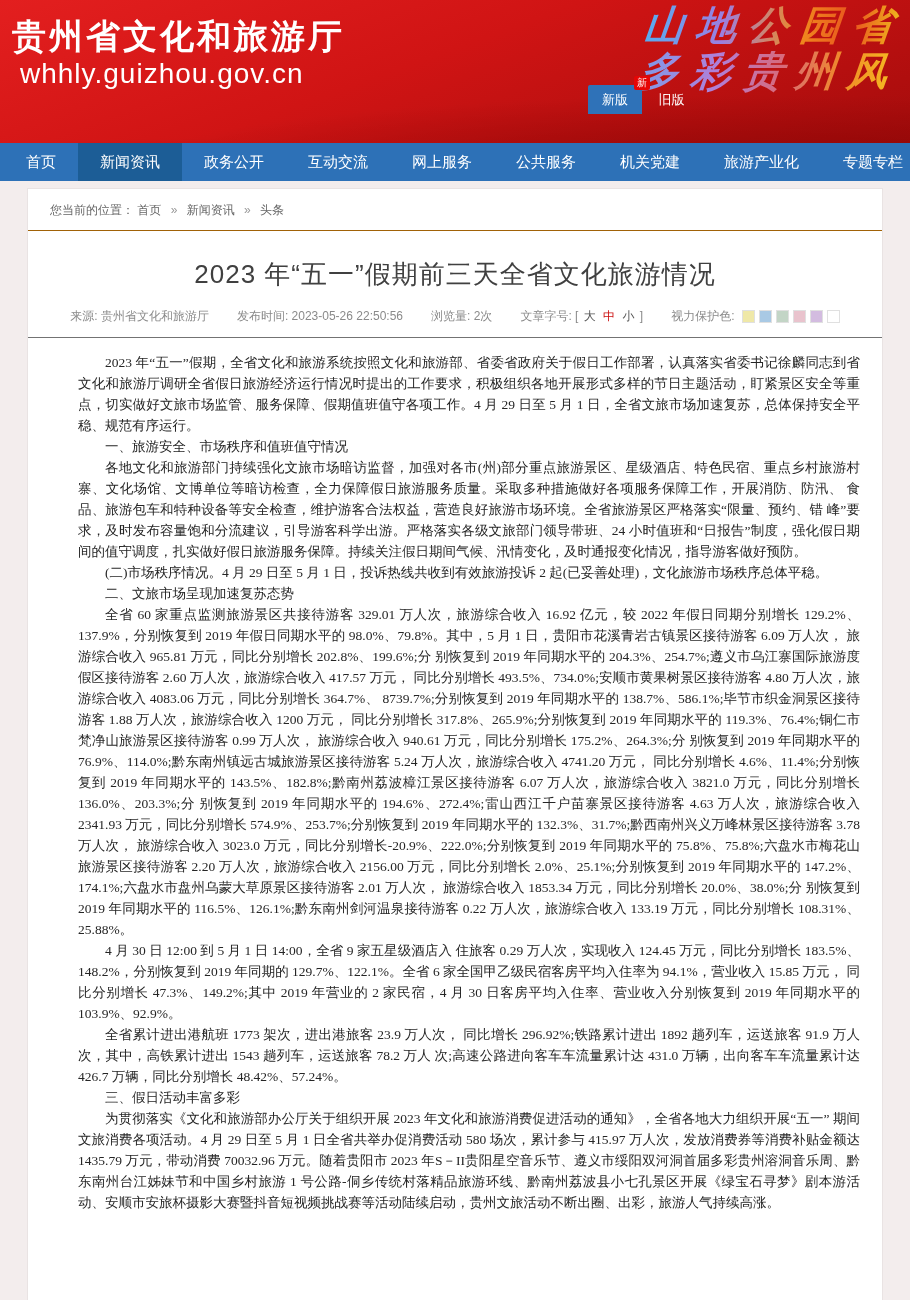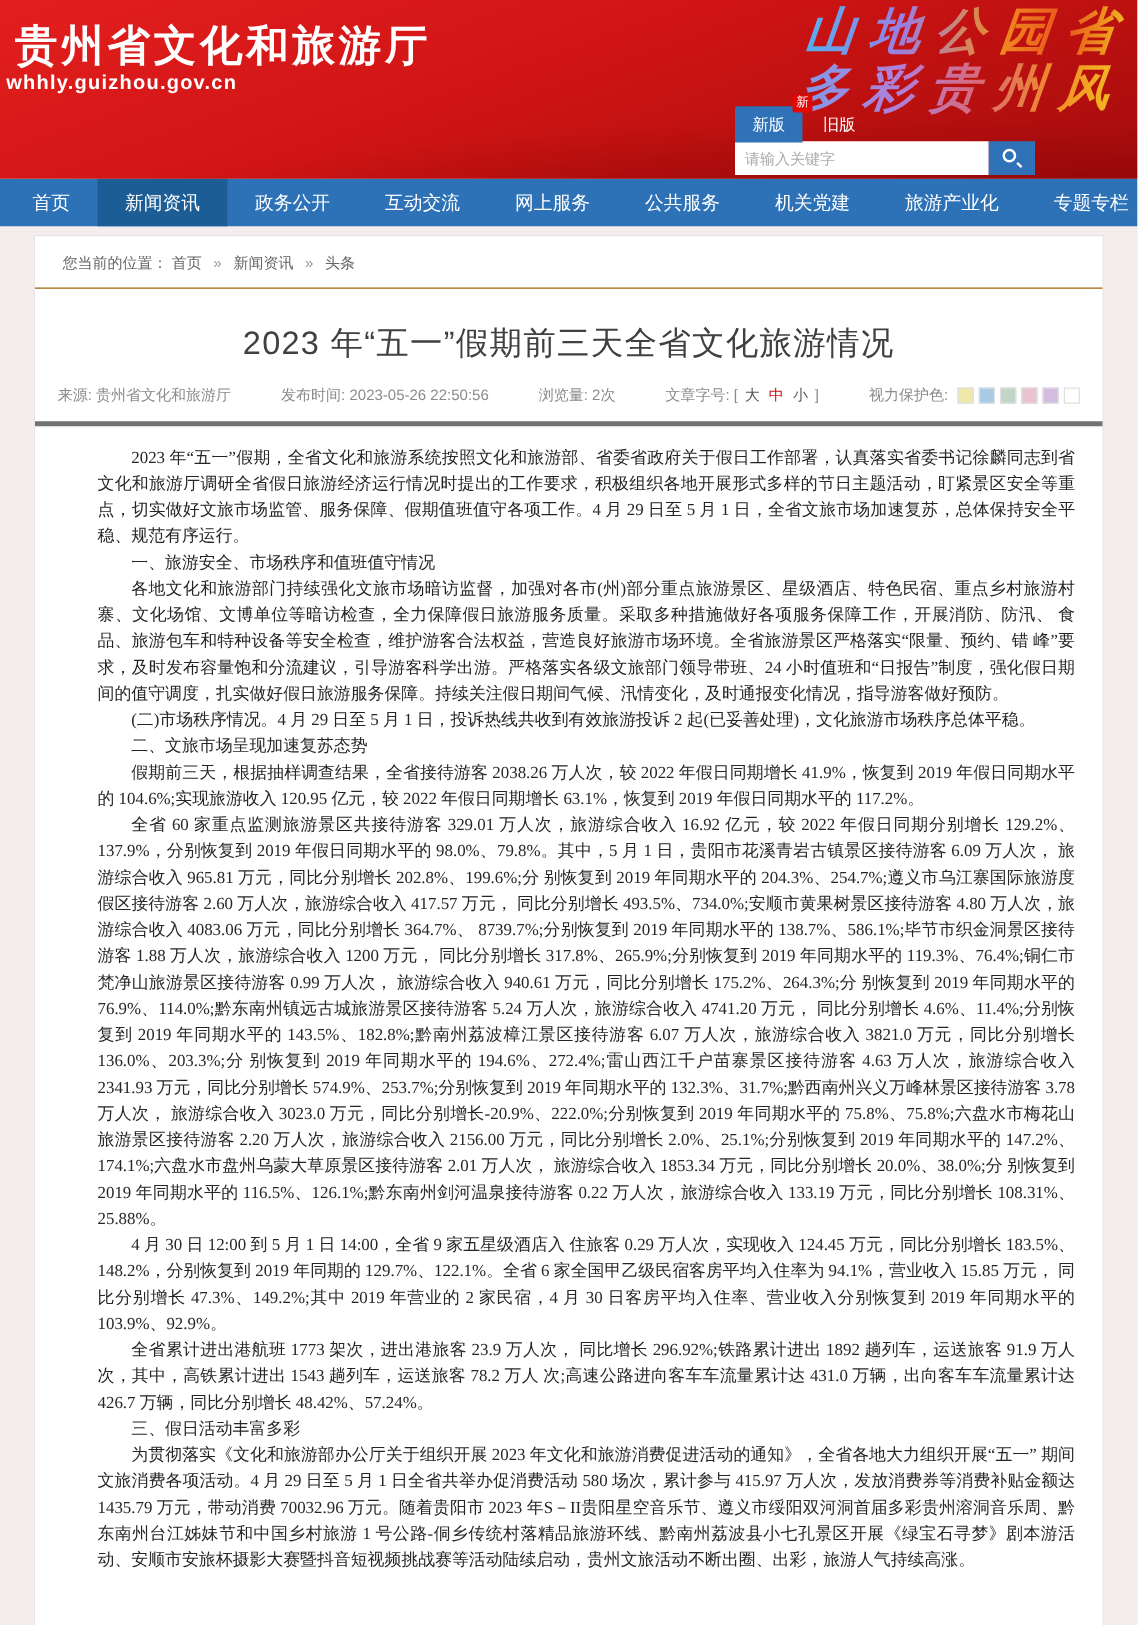--- a/index.html
+++ b/index.html
@@ -12,21 +12,21 @@
   
   .site-header {
     position:relative; height:143px;
     background:
       radial-gradient(120% 90% at 85% 120%, rgba(120,0,0,.55), rgba(120,0,0,0) 60%),
       radial-gradient(80% 60% at 20% 130%, rgba(90,0,0,.45), rgba(90,0,0,0) 55%),
       linear-gradient(160deg,#e31f1f 0%,#d01414 45%,#a50c0c 100%);
     overflow:hidden;
   }
   .site-title { position:absolute; left:12px; top:14px; color:#fff; font-size:34px; font-weight:bold; letter-spacing:3px; }
-  .site-url { position:absolute; left:5px; top:58px; color:#fff; font-size:16px; font-weight:bold; letter-spacing:1px; }
+  .site-url { position:absolute; left:20px; top:58px; color:#fff; font-size:28px; font-weight:normal; letter-spacing:1px; }
   .slogan { position:absolute; right:8px; top:2px; text-align:right; font-style:italic; font-weight:bold;
     font-family:"DejaVu Sans",sans-serif; transform:skewX(-6deg); }
   .slogan .l1, .slogan .l2 { display:block; font-size:40px; line-height:46px; letter-spacing:12px;
     -webkit-background-clip:text; background-clip:text; color:transparent; }
   .slogan .l1 { background-image:linear-gradient(90deg,#56aef0 0%,#9b7fe0 30%,#f08a1e 60%,#e8541e 80%,#f0c01e 100%); }
   .slogan .l2 { background-image:linear-gradient(90deg,#7f9be8 0%,#b07fd8 30%,#d86a7a 55%,#f08a28 78%,#f5c020 100%); }
   
   .search-widget { position:absolute; left:588px; top:85px; width:240px; }
   .ver-tabs { position:relative; height:28px; }
   .tab-new { position:relative; display:inline-block; background:#2f72b8; color:#fff; font-size:13px;
@@ -43,22 +43,22 @@
   
   .main-nav { height:38px; background:#2d71b7; display:flex; align-items:stretch; justify-content:space-around; padding:0 4px; }
   .nav-item { color:#fff; font-size:15px; display:flex; align-items:center; padding:0 22px; cursor:pointer; white-space:nowrap; }
   .nav-item.active { background:#1c5d96; }
   
   .content-card { width:856px; margin:7px auto 0; background:#fff; border:1px solid #e9e3e3; min-height:1150px; }
   .breadcrumb { padding:13px 22px 11px; font-size:12px; color:#666; border-bottom:1px solid #a16207; }
   .breadcrumb a { color:#666; text-decoration:none; cursor:pointer; }
   .crumb-sep { margin:0 6px; color:#999; }
   .article-title { text-align:center; color:#404040; font-size:26px; font-weight:400; letter-spacing:1px; padding:26px 20px 0; }
-  .article-meta { text-align:center; font-size:12px; color:#8a8a8a; padding:16px 10px 12px; border-bottom:4px solid #737373;
-    display:flex; justify-content:center; align-items:flex-start; gap:20px; flex-wrap:nowrap; }
+  .article-meta { text-align:center; font-size:12px; color:#8a8a8a; padding:16px 10px 12px; border-bottom:1px solid #737373;
+    display:flex; justify-content:center; align-items:flex-start; gap:8px; flex-wrap:nowrap; }
   .meta-item { margin:0 10px; white-space:nowrap; }
   .fs-opt { cursor:pointer; margin:0 2px; color:#555; }
   .fs-opt.mid { color:#cc1111; }
   .swatches { display:inline-flex; gap:4px; vertical-align:middle; margin-left:4px; }
   .swatch { width:13px; height:13px; display:inline-block; border:1px solid #e0e0e0; cursor:pointer; }
   
   .article-body { padding:14px 22px 20px; font-family:"Liberation Serif","DejaVu Serif",serif;
     font-size:13.5px; line-height:21px; color:#252525; text-align:justify; }
   .article-body p { text-indent:2em;margin-left:28px; }
   .article-body p.sec { font-weight:normal; }
@@ -73,26 +73,20 @@
     <span class="l1">山地公园省</span>
     <span class="l2">多彩贵州风</span>
   </div>
   <div class="search-widget">
     <div class="ver-tabs">
       <span class="tab-new">
         <span>新版</span>
         <span class="tab-badge">新</span>
       </span>
       <span class="tab-old">旧版</span>
-    </div>
-    <div class="search-bar">
-      <input class="search-input" type="text" placeholder="请输入关键字" style="">
-      <button class="search-btn">
-        <span class="mag"></span>
-      </button>
     </div>
   </div>
 </div>
 
 <div class="main-nav">
   <div class="nav-item">首页</div>
   <div class="nav-item active">新闻资讯</div>
   <div class="nav-item">政务公开</div>
   <div class="nav-item">互动交流</div>
   <div class="nav-item">网上服务</div>
@@ -148,21 +142,20 @@
       </span>
     </span>
   </div>
 
   <div class="article-body">
     <p>2023 年“五一”假期，全省文化和旅游系统按照文化和旅游部、省委省政府关于假日工作部署，认真落实省委书记徐麟同志到省文化和旅游厅调研全省假日旅游经济运行情况时提出的工作要求，积极组织各地开展形式多样的节日主题活动，盯紧景区安全等重点，切实做好文旅市场监管、服务保障、假期值班值守各项工作。4 月 29 日至 5 月 1 日，全省文旅市场加速复苏，总体保持安全平稳、规范有序运行。</p>
     <p class="sec">一、旅游安全、市场秩序和值班值守情况</p>
     <p>各地文化和旅游部门持续强化文旅市场暗访监督，加强对各市(州)部分重点旅游景区、星级酒店、特色民宿、重点乡村旅游村寨、文化场馆、文博单位等暗访检查，全力保障假日旅游服务质量。采取多种措施做好各项服务保障工作，开展消防、防汛、 食品、旅游包车和特种设备等安全检查，维护游客合法权益，营造良好旅游市场环境。全省旅游景区严格落实“限量、预约、错 峰”要求，及时发布容量饱和分流建议，引导游客科学出游。严格落实各级文旅部门领导带班、24 小时值班和“日报告”制度，强化假日期间的值守调度，扎实做好假日旅游服务保障。持续关注假日期间气候、汛情变化，及时通报变化情况，指导游客做好预防。</p>
     <p>(二)市场秩序情况。4 月 29 日至 5 月 1 日，投诉热线共收到有效旅游投诉 2 起(已妥善处理)，文化旅游市场秩序总体平稳。</p>
     <p class="sec">二、文旅市场呈现加速复苏态势</p>
-    <p>假期前三天，根据抽样调查结果，全省接待游客 2038.26 万人次，较 2022 年假日同期增长 41.9%，恢复到 2019 年假日同期水平的 104.6%;实现旅游收入 120.95 亿元，较 2022 年假日同期增长 63.1%，恢复到 2019 年假日同期水平的 117.2%。</p>
     <p>全省 60 家重点监测旅游景区共接待游客 329.01 万人次，旅游综合收入 16.92 亿元，较 2022 年假日同期分别增长 129.2%、 137.9%，分别恢复到 2019 年假日同期水平的 98.0%、79.8%。其中，5 月 1 日，贵阳市花溪青岩古镇景区接待游客 6.09 万人次， 旅游综合收入 965.81 万元，同比分别增长 202.8%、199.6%;分 别恢复到 2019 年同期水平的 204.3%、254.7%;遵义市乌江寨国际旅游度假区接待游客 2.60 万人次，旅游综合收入 417.57 万元， 同比分别增长 493.5%、734.0%;安顺市黄果树景区接待游客 4.80 万人次，旅游综合收入 4083.06 万元，同比分别增长 364.7%、 8739.7%;分别恢复到 2019 年同期水平的 138.7%、586.1%;毕节市织金洞景区接待游客 1.88 万人次，旅游综合收入 1200 万元， 同比分别增长 317.8%、265.9%;分别恢复到 2019 年同期水平的 119.3%、76.4%;铜仁市梵净山旅游景区接待游客 0.99 万人次， 旅游综合收入 940.61 万元，同比分别增长 175.2%、264.3%;分 别恢复到 2019 年同期水平的 76.9%、114.0%;黔东南州镇远古城旅游景区接待游客 5.24 万人次，旅游综合收入 4741.20 万元， 同比分别增长 4.6%、11.4%;分别恢复到 2019 年同期水平的 143.5%、182.8%;黔南州荔波樟江景区接待游客 6.07 万人次，旅游综合收入 3821.0 万元，同比分别增长 136.0%、203.3%;分 别恢复到 2019 年同期水平的 194.6%、272.4%;雷山西江千户苗寨景区接待游客 4.63 万人次，旅游综合收入 2341.93 万元，同比分别增长 574.9%、253.7%;分别恢复到 2019 年同期水平的 132.3%、31.7%;黔西南州兴义万峰林景区接待游客 3.78 万人次， 旅游综合收入 3023.0 万元，同比分别增长-20.9%、222.0%;分别恢复到 2019 年同期水平的 75.8%、75.8%;六盘水市梅花山旅游景区接待游客 2.20 万人次，旅游综合收入 2156.00 万元，同比分别增长 2.0%、25.1%;分别恢复到 2019 年同期水平的 147.2%、 174.1%;六盘水市盘州乌蒙大草原景区接待游客 2.01 万人次， 旅游综合收入 1853.34 万元，同比分别增长 20.0%、38.0%;分 别恢复到 2019 年同期水平的 116.5%、126.1%;黔东南州剑河温泉接待游客 0.22 万人次，旅游综合收入 133.19 万元，同比分别增长 108.31%、25.88%。</p>
     <p>4 月 30 日 12:00 到 5 月 1 日 14:00，全省 9 家五星级酒店入 住旅客 0.29 万人次，实现收入 124.45 万元，同比分别增长 183.5%、 148.2%，分别恢复到 2019 年同期的 129.7%、122.1%。全省 6 家全国甲乙级民宿客房平均入住率为 94.1%，营业收入 15.85 万元， 同比分别增长 47.3%、149.2%;其中 2019 年营业的 2 家民宿，4 月 30 日客房平均入住率、营业收入分别恢复到 2019 年同期水平的 103.9%、92.9%。</p>
     <p>全省累计进出港航班 1773 架次，进出港旅客 23.9 万人次， 同比增长 296.92%;铁路累计进出 1892 趟列车，运送旅客 91.9 万人次，其中，高铁累计进出 1543 趟列车，运送旅客 78.2 万人 次;高速公路进向客车车流量累计达 431.0 万辆，出向客车车流量累计达 426.7 万辆，同比分别增长 48.42%、57.24%。</p>
     <p class="sec">三、假日活动丰富多彩</p>
     <p>为贯彻落实《文化和旅游部办公厅关于组织开展 2023 年文化和旅游消费促进活动的通知》，全省各地大力组织开展“五一” 期间文旅消费各项活动。4 月 29 日至 5 月 1 日全省共举办促消费活动 580 场次，累计参与 415.97 万人次，发放消费券等消费补贴金额达 1435.79 万元，带动消费 70032.96 万元。随着贵阳市 2023 年S－II贵阳星空音乐节、遵义市绥阳双河洞首届多彩贵州溶洞音乐周、黔东南州台江姊妹节和中国乡村旅游 1 号公路-侗乡传统村落精品旅游环线、黔南州荔波县小七孔景区开展《绿宝石寻梦》剧本游活动、安顺市安旅杯摄影大赛暨抖音短视频挑战赛等活动陆续启动，贵州文旅活动不断出圈、出彩，旅游人气持续高涨。</p>
 
   </div>
 </div>
 
 </body></html>

